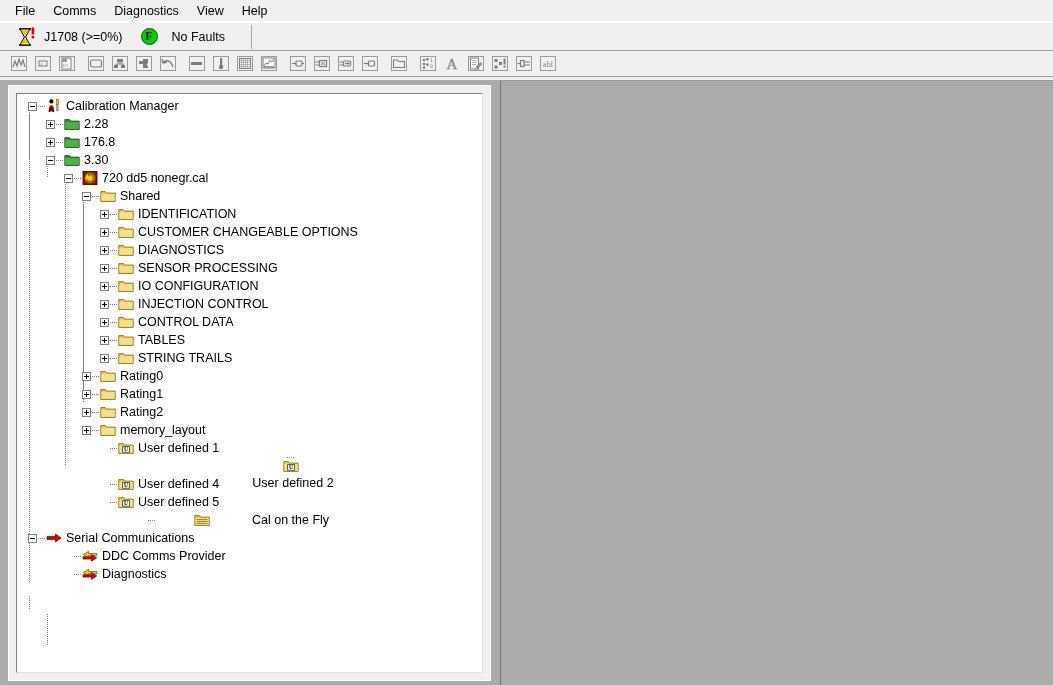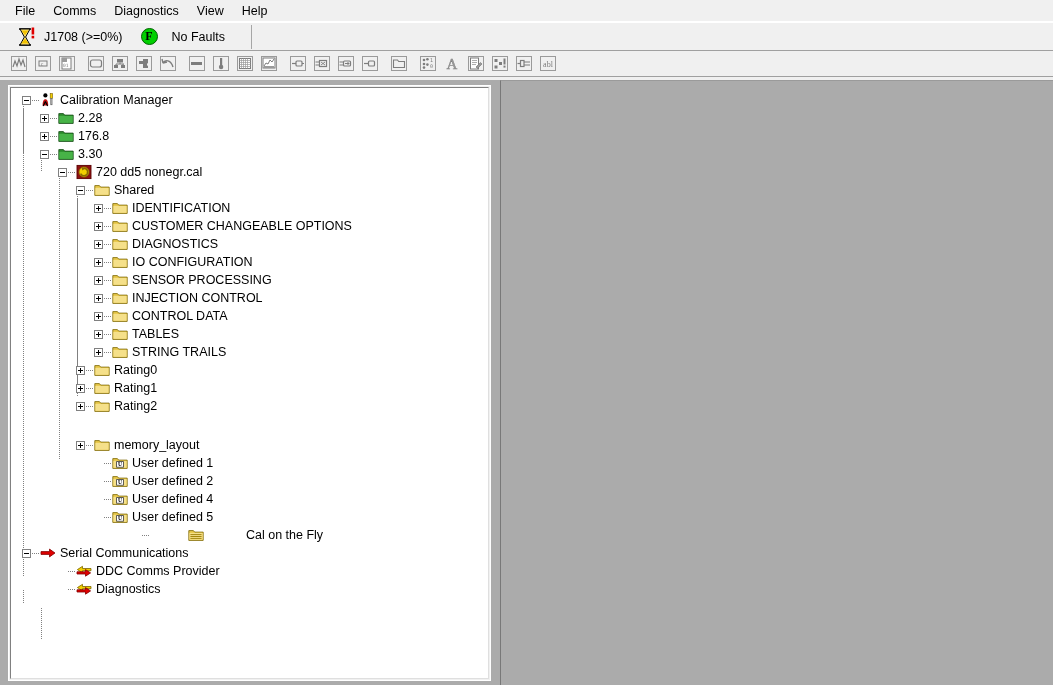--- a/index.html
+++ b/index.html
@@ -118,21 +118,21 @@
     height: 605px;
     background: #ababab;
   }
   #tree-panel {
     position: absolute;
     top: 5px; left: 8px;
     width: 483px; height: 596px;
     background: #f0f0f0;
     border: 1px solid #ffffff;
     border-right-color: #ffffff;
-    padding: 1px;
+    padding: 7px;
     text-align: right;
   }
   #tree-inner {
     width: 100%; height: 100%;
     background: #ffffff;
     border-top: 1px solid #808080;
     border-left: 1px solid #808080;
     border-right: 1px solid #dfdfdf;
     border-bottom: 1px solid #dfdfdf;
     overflow: hidden;
@@ -542,42 +542,42 @@
           </div>
           <div class="tnode" style="padding-left: 80px;">
             <span class="expander plus"></span>
             <span class="dotline"></span>
             <span style="display: block; flex: 0 0 auto;">
               <svg class="ico" width="16" height="16" viewBox="0 0 16 16">
                 <path d="M0.8 13.4 V3.6 h4.6 l1.3 1.5 h8.5 v8.3 z" fill="#e8c84a" stroke="#7a6400" stroke-width="0.8"></path>
                 <path d="M1.4 12.8 V5.9 h13.2 v6.9 z" fill="#f5e08a"></path>
               </svg>
             </span>
+            <span class="label">SENSOR PROCESSING</span>
+          </div>
+          <div class="tnode" style="padding-left: 80px;">
+            <span class="expander plus"></span>
+            <span class="dotline"></span>
+            <span style="display: block; flex: 0 0 auto;">
+              <svg class="ico" width="16" height="16" viewBox="0 0 16 16">
+                <path d="M0.8 13.4 V3.6 h4.6 l1.3 1.5 h8.5 v8.3 z" fill="#e8c84a" stroke="#7a6400" stroke-width="0.8"></path>
+                <path d="M1.4 12.8 V5.9 h13.2 v6.9 z" fill="#f5e08a"></path>
+              </svg>
+            </span>
             <span class="label">IO CONFIGURATION</span>
           </div>
           <div class="tnode" style="padding-left: 80px;">
             <span class="expander plus"></span>
             <span class="dotline"></span>
             <span style="display: block; flex: 0 0 auto;">
               <svg class="ico" width="16" height="16" viewBox="0 0 16 16">
                 <path d="M0.8 13.4 V3.6 h4.6 l1.3 1.5 h8.5 v8.3 z" fill="#e8c84a" stroke="#7a6400" stroke-width="0.8"></path>
                 <path d="M1.4 12.8 V5.9 h13.2 v6.9 z" fill="#f5e08a"></path>
               </svg>
             </span>
-            <span class="label">SENSOR PROCESSING</span>
-          </div>
-          <div class="tnode" style="padding-left: 80px;">
-            <span class="expander plus"></span>
-            <span class="dotline"></span>
-            <span style="display: block; flex: 0 0 auto;">
-              <svg class="ico" width="16" height="16" viewBox="0 0 16 16">
-                <path d="M0.8 13.4 V3.6 h4.6 l1.3 1.5 h8.5 v8.3 z" fill="#e8c84a" stroke="#7a6400" stroke-width="0.8"></path>
-                <path d="M1.4 12.8 V5.9 h13.2 v6.9 z" fill="#f5e08a"></path>
-              </svg>
-            </span>
             <span class="label">INJECTION CONTROL</span>
           </div>
           <div class="tnode" style="padding-left: 80px;">
             <span class="expander plus"></span>
             <span class="dotline"></span>
             <span style="display: block; flex: 0 0 auto;">
               <svg class="ico" width="16" height="16" viewBox="0 0 16 16">
                 <path d="M0.8 13.4 V3.6 h4.6 l1.3 1.5 h8.5 v8.3 z" fill="#e8c84a" stroke="#7a6400" stroke-width="0.8"></path>
                 <path d="M1.4 12.8 V5.9 h13.2 v6.9 z" fill="#f5e08a"></path>
               </svg>
@@ -632,21 +632,21 @@
             <span class="expander plus"></span>
             <span class="dotline"></span>
             <span style="display: block; flex: 0 0 auto;">
               <svg class="ico" width="16" height="16" viewBox="0 0 16 16">
                 <path d="M0.8 13.4 V3.6 h4.6 l1.3 1.5 h8.5 v8.3 z" fill="#e8c84a" stroke="#7a6400" stroke-width="0.8"></path>
                 <path d="M1.4 12.8 V5.9 h13.2 v6.9 z" fill="#f5e08a"></path>
               </svg>
             </span>
             <span class="label">Rating2</span>
           </div>
-          <div class="tnode" style="padding-left: 62px; margin-top: 21px;">
+          <div class="tnode" style="padding-left: 62px;">
             <span class="expander plus"></span>
             <span class="dotline"></span>
             <span style="display: block; flex: 0 0 auto;">
               <svg class="ico" width="16" height="16" viewBox="0 0 16 16">
                 <path d="M0.8 13.4 V3.6 h4.6 l1.3 1.5 h8.5 v8.3 z" fill="#e8c84a" stroke="#7a6400" stroke-width="0.8"></path>
                 <path d="M1.4 12.8 V5.9 h13.2 v6.9 z" fill="#f5e08a"></path>
               </svg>
             </span>
             <span class="label">memory_layout</span>
           </div>
@@ -656,21 +656,21 @@
             <span style="display: block; flex: 0 0 auto;">
               <svg class="ico" width="16" height="16" viewBox="0 0 16 16">
                 <path d="M0.8 13.4 V3.6 h4.6 l1.3 1.5 h8.5 v8.3 z" fill="#e8c84a" stroke="#7a6400" stroke-width="0.8"></path>
                 <path d="M1.4 12.8 V5.9 h13.2 v6.9 z" fill="#f5e08a"></path>
                 <rect x="4.6" y="6.6" width="6.8" height="5.6" fill="#fff" stroke="#3a3a3a" stroke-width="0.8"></rect>
                 <text x="8" y="11.3" font-size="5.6" text-anchor="middle" fill="#000" font-family="serif" font-weight="bold">U</text>
               </svg>
             </span>
             <span class="label">User defined 1</span>
           </div>
-          <div class="tnode" style="padding-left: 80px;">
+          <div class="tnode" style="padding-left: 80px; flex-direction: column;">
             <span class="expander-spacer"></span>
             <span class="dotline"></span>
             <span style="display: block; flex: 0 0 auto;">
               <svg class="ico" width="16" height="16" viewBox="0 0 16 16">
                 <path d="M0.8 13.4 V3.6 h4.6 l1.3 1.5 h8.5 v8.3 z" fill="#e8c84a" stroke="#7a6400" stroke-width="0.8"></path>
                 <path d="M1.4 12.8 V5.9 h13.2 v6.9 z" fill="#f5e08a"></path>
                 <rect x="4.6" y="6.6" width="6.8" height="5.6" fill="#fff" stroke="#3a3a3a" stroke-width="0.8"></rect>
                 <text x="8" y="11.3" font-size="5.6" text-anchor="middle" fill="#000" font-family="serif" font-weight="bold">U</text>
               </svg>
             </span>

